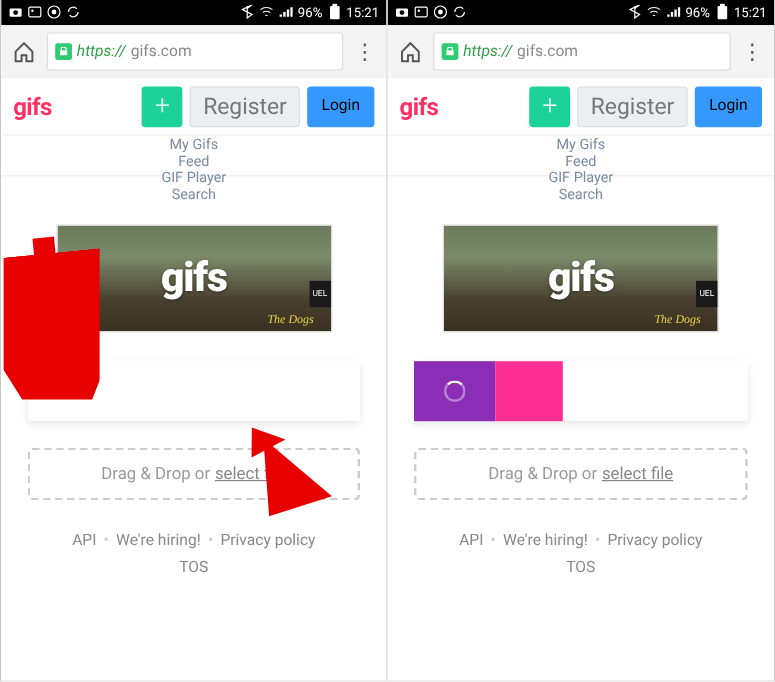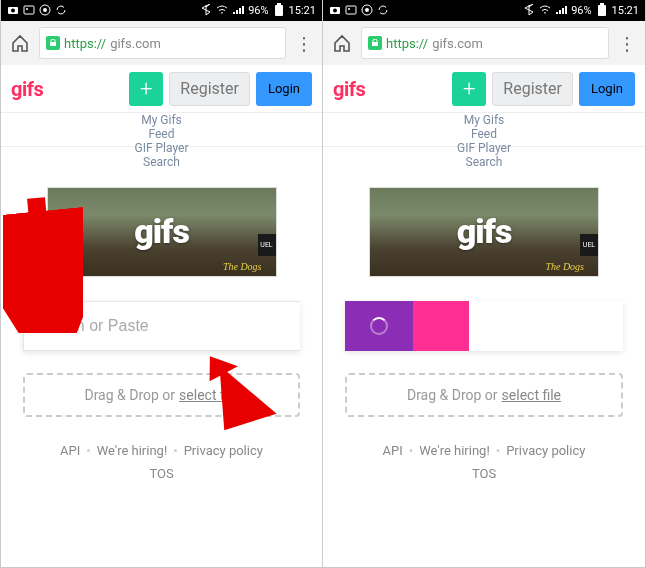--- a/index.html
+++ b/index.html
@@ -11,29 +11,29 @@
   
   .status { background: #000; color: #fff; height: 22px; display: flex; align-items: center; justify-content: space-between; padding: 0 6px; font-size: 11px; }
   .status-left, .status-right { display: flex; align-items: center; gap: 4px; }
   .sicon { width: 12px; height: 12px; display: inline-flex; align-items: center; justify-content: center; }
 
   
   .browser { height: 44px; background: #f3f3f3; display: flex; align-items: center; padding: 0 6px; gap: 6px; }
   .home { width: 26px; height: 26px; display: flex; align-items: center; justify-content: center; }
   .urlbox { flex: 1; background: #fff; border: 1px solid #ddd; border-radius: 3px; height: 32px; display: flex; align-items: center; padding: 0 6px; gap: 4px; font-size: 14px; color: #333; overflow: hidden; }
   .lock { width: 14px; height: 14px; background: #2ecc71; border-radius: 2px; display: flex; align-items: center; justify-content: center; }
-  .https { color: #2e9e47; font-size: 13px; }
+  .https { color: #2e9e47; font-size: 13px; font-style: italic; }
   .domain { color: #888; font-size: 13px; }
   .menu-dots { width: 24px; display: flex; align-items: center; justify-content: center; color: #555; font-size: 18px; }
 
   
   .apphead { height: 48px; display: flex; align-items: center; padding: 0 10px; gap: 6px; border-bottom: 1px solid #eee; }
   .logo { color: #ff2e63; font-weight: 700; font-size: 20px; margin-right: auto; letter-spacing: -0.5px; }
   .plus { width: 34px; height: 34px; background: #1bd298; border-radius: 3px; color: #fff; display: flex; align-items: center; justify-content: center; font-size: 22px; font-weight: 300; }
-  .register { height: 34px; background: #eceef0; border: 1px solid #ddd; border-radius: 3px; padding: 0 10px; font-size: 16px; color: #777; display: flex; align-items: center; }
+  .register { height: 34px; background: #eceef0; border: 1px solid #ddd; border-radius: 3px; padding: 0 10px; font-size: 19px; color: #777; display: flex; align-items: center; }
   .login { height: 34px; background: #3498ff; border-radius: 3px; padding: 0 12px; font-size: 13px; color: #000000; display: flex; align-items: center; }
 
   
   .subnav { height: 34px; display: flex; align-items: center; justify-content: space-around; font-size: 12px; color: #7a8aa0; border-bottom: 1px solid #eee; flex-direction: column; }
   .subnav span { flex: 1; text-align: center; }
 
   
   .main { position: relative; height: calc(568px - 22px - 44px - 48px - 34px); padding-top: 40px; }
   .hero { width: 230px; height: 90px; margin: 0 auto; border: 1px solid #ddd; position: relative; overflow: hidden; background: linear-gradient(180deg, #6a7a5a 0%, #7b8a6a 30%, #4a4030 70%, #3a3020 100%); }
   .hero-text { position: absolute; left: 50%; top: 50%; transform: translate(-50%, -52%); color: #fff; font-weight: 900; font-size: 34px; letter-spacing: -1px; text-shadow: 0 1px 3px rgba(0,0,0,0.4); }
@@ -159,21 +159,20 @@
     </div>
 
     <div class="main">
       <div class="hero">
         <div class="hero-text">gifs</div>
         <div class="hero-sub">The Dogs</div>
         <div class="hero-box">UEL</div>
       </div>
 
       <div class="inputrow">
-        <input type="text" placeholder="Search or Paste" style="">
       </div>
 
       <div class="dropzone">
         <span>Drag &amp; Drop or</span>
         <span class="link">select file</span>
       </div>
 
       <div class="footer">
         <span>API</span>
         <span class="dot">•</span>

